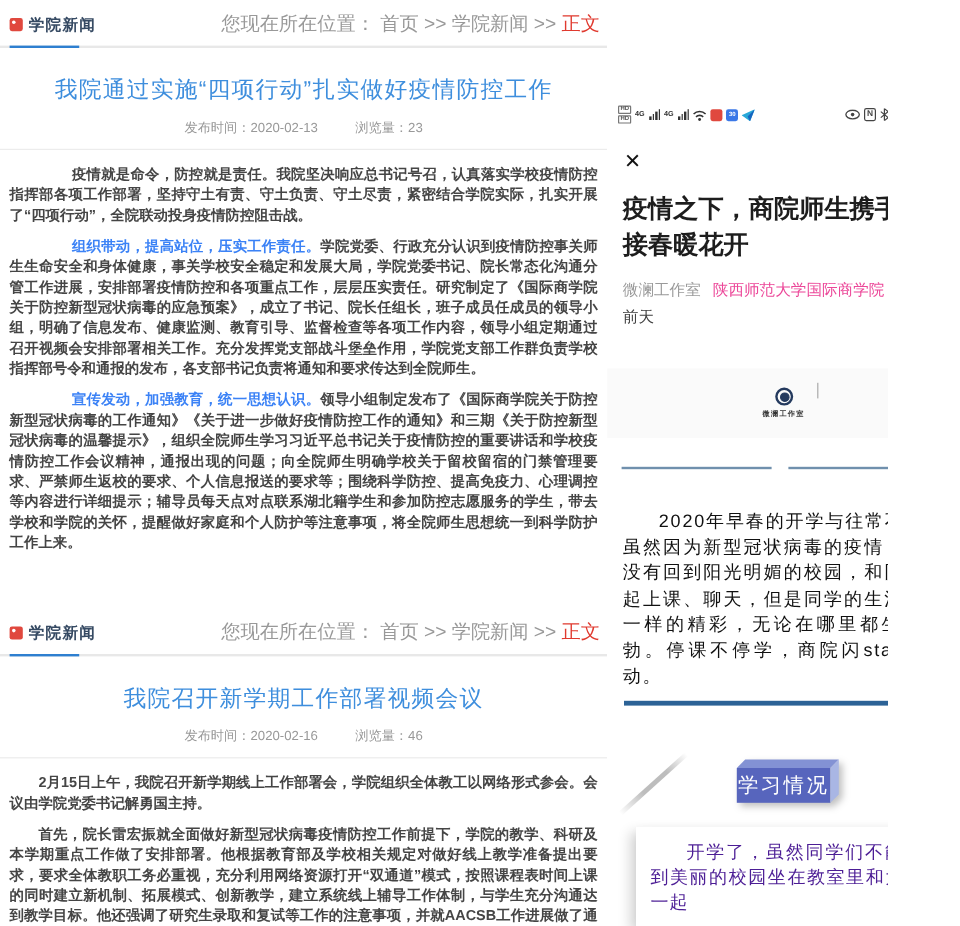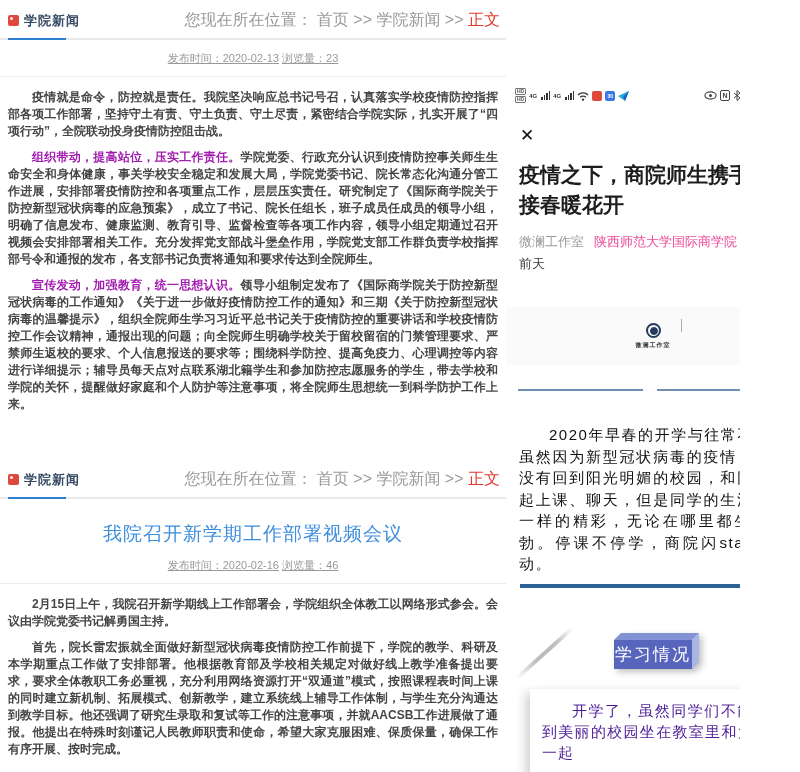--- a/index.html
+++ b/index.html
@@ -13,25 +13,25 @@
   .sec-label-wrap { display:flex; align-items:center; gap:5px; }
   .red-ico { width:11px; height:11px; background:#e0483e; border-radius:2px; position:relative; }
   .red-ico::after { content:""; position:absolute; left:2px; top:2px; width:3px; height:3px; background:#fff; border-radius:50%; }
   .sec-label { font-size:13px; font-weight:bold; color:#364a63; letter-spacing:1px; }
   .crumb { font-size:16px; color:#999; }
   .crumb .crumb-cur { color:#e03a2f; }
   .sec-rule { position:relative; height:2px; background:#e8e8e8; margin-top:7px; }
   .sec-rule .blue { position:absolute; left:8px; top:0; width:58px; height:2px; background:#2e7fd0; }
   .a-title { font-size:19px; font-weight:normal; color:#3e8edd; text-align:center; margin-top:22px; letter-spacing:1px; }
   .a-meta { text-align:center; font-size:11px; color:#999; margin-top:11px; }
-  .a-meta span { margin:0 0;text-decoration:underline; }
+  .a-meta span { margin:0 14px; }
   .meta-rule { height:1px; background:#ececec; margin-top:10px; }
   .a-body { padding:4px 8px 0 8px; }
   .a-body p { font-size:12px; color:#454545; line-height:17px; text-align:justify; text-indent:2em; margin:8px 0 9px;font-weight:bold; }
-  .a-body p b { color:#a21caf; }
+  .a-body p b { color:#3b82f6;margin-left:28px; }
   .article-2 { margin-top:46px; }
 
   
   .phone-col { position:absolute; left:506px; top:0; width:294px; height:772px; background:#fff; }
   .statusbar { margin-top:88px; padding:0 10px 0 9px; display:flex; justify-content:space-between; align-items:center; height:15px; }
   .sb-left, .sb-right { display:flex; align-items:center; gap:3px; }
   .hd-stack { display:flex; flex-direction:column; gap:1px; }
   .hd { font-size:5px; line-height:5px; color:#555; border:1px solid #777; border-radius:1px; padding:0 1px; font-weight:bold; }
   .sig { display:flex; align-items:flex-end; gap:1px; }
   .sig i { display:block; width:1.5px; background:#333; }
@@ -85,20 +85,21 @@
           <span class="red-ico"></span>
           <span class="sec-label">学院新闻</span>
         </div>
         <div class="crumb">
           <span>您现在所在位置：</span><span> 首页 &gt;&gt; 学院新闻 &gt;&gt; </span><span class="crumb-cur">正文</span>
         </div>
       </div>
       <div class="sec-rule">
           <i class="blue"></i>
         </div>
+      <h1 class="a-title">我院通过实施“四项行动”扎实做好疫情防控工作</h1>
       <div class="a-meta">
         <span>发布时间：2020-02-13</span>
         <span>浏览量：23</span>
       </div>
       <div class="meta-rule"></div>
       <div class="a-body">
         <p><b></b><span>疫情就是命令，防控就是责任。我院坚决响应总书记号召，认真落实学校疫情防控指挥部各项工作部署，坚持守土有责、守土负责、守土尽责，紧密结合学院实际，扎实开展了“四项行动”，全院联动投身疫情防控阻击战。</span></p>
         <p><b>组织带动，提高站位，压实工作责任。</b><span>学院党委、行政充分认识到疫情防控事关师生生命安全和身体健康，事关学校安全稳定和发展大局，学院党委书记、院长常态化沟通分管工作进展，安排部署疫情防控和各项重点工作，层层压实责任。研究制定了《国际商学院关于防控新型冠状病毒的应急预案》，成立了书记、院长任组长，班子成员任成员的领导小组，明确了信息发布、健康监测、教育引导、监督检查等各项工作内容，领导小组定期通过召开视频会安排部署相关工作。充分发挥党支部战斗堡垒作用，学院党支部工作群负责学校指挥部号令和通报的发布，各支部书记负责将通知和要求传达到全院师生。</span></p>
         <p><b>宣传发动，加强教育，统一思想认识。</b><span>领导小组制定发布了《国际商学院关于防控新型冠状病毒的工作通知》《关于进一步做好疫情防控工作的通知》和三期《关于防控新型冠状病毒的温馨提示》，组织全院师生学习习近平总书记关于疫情防控的重要讲话和学校疫情防控工作会议精神，通报出现的问题；向全院师生明确学校关于留校留宿的门禁管理要求、严禁师生返校的要求、个人信息报送的要求等；围绕科学防控、提高免疫力、心理调控等内容进行详细提示；辅导员每天点对点联系湖北籍学生和参加防控志愿服务的学生，带去学校和学院的关怀，提醒做好家庭和个人防护等注意事项，将全院师生思想统一到科学防护工作上来。</span></p>
       </div>

